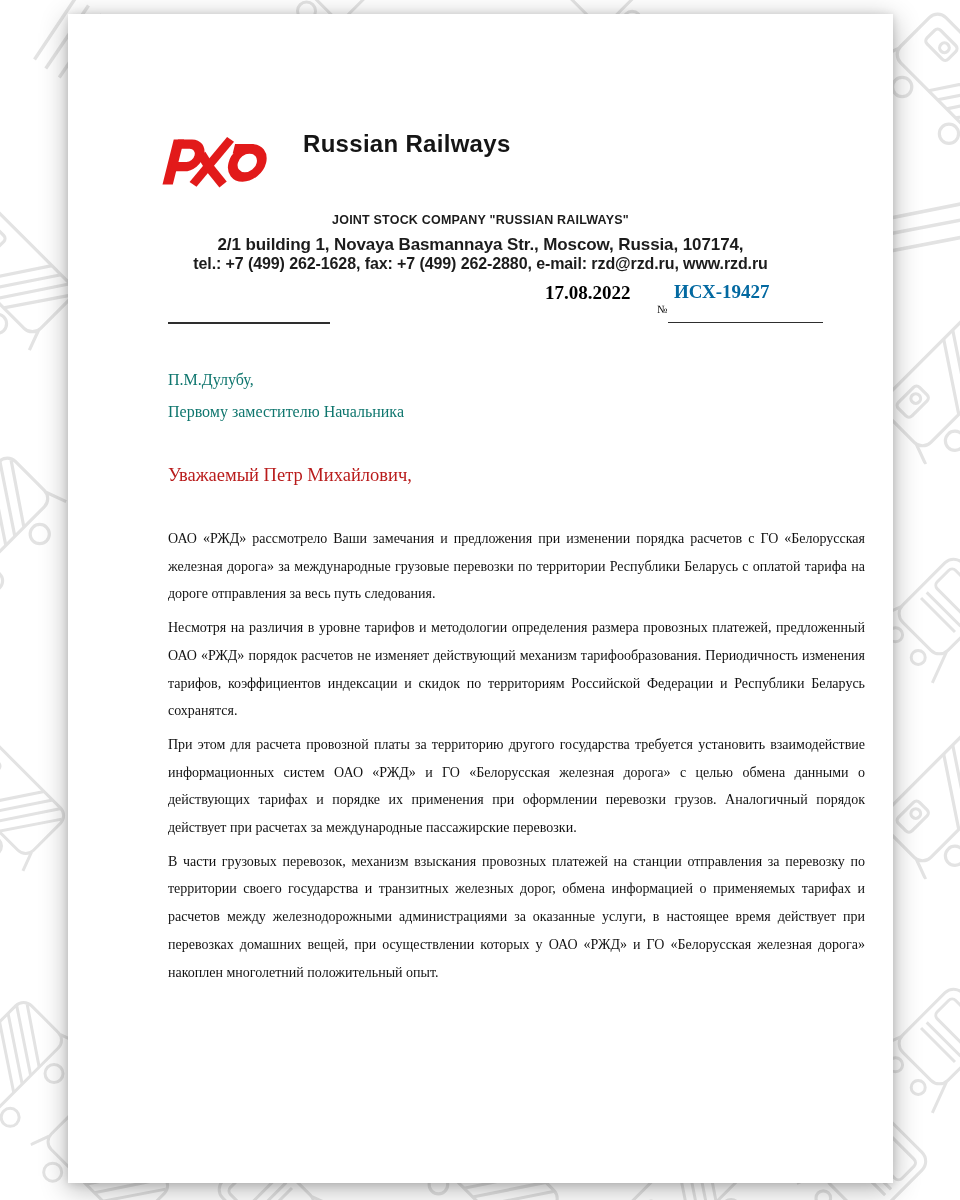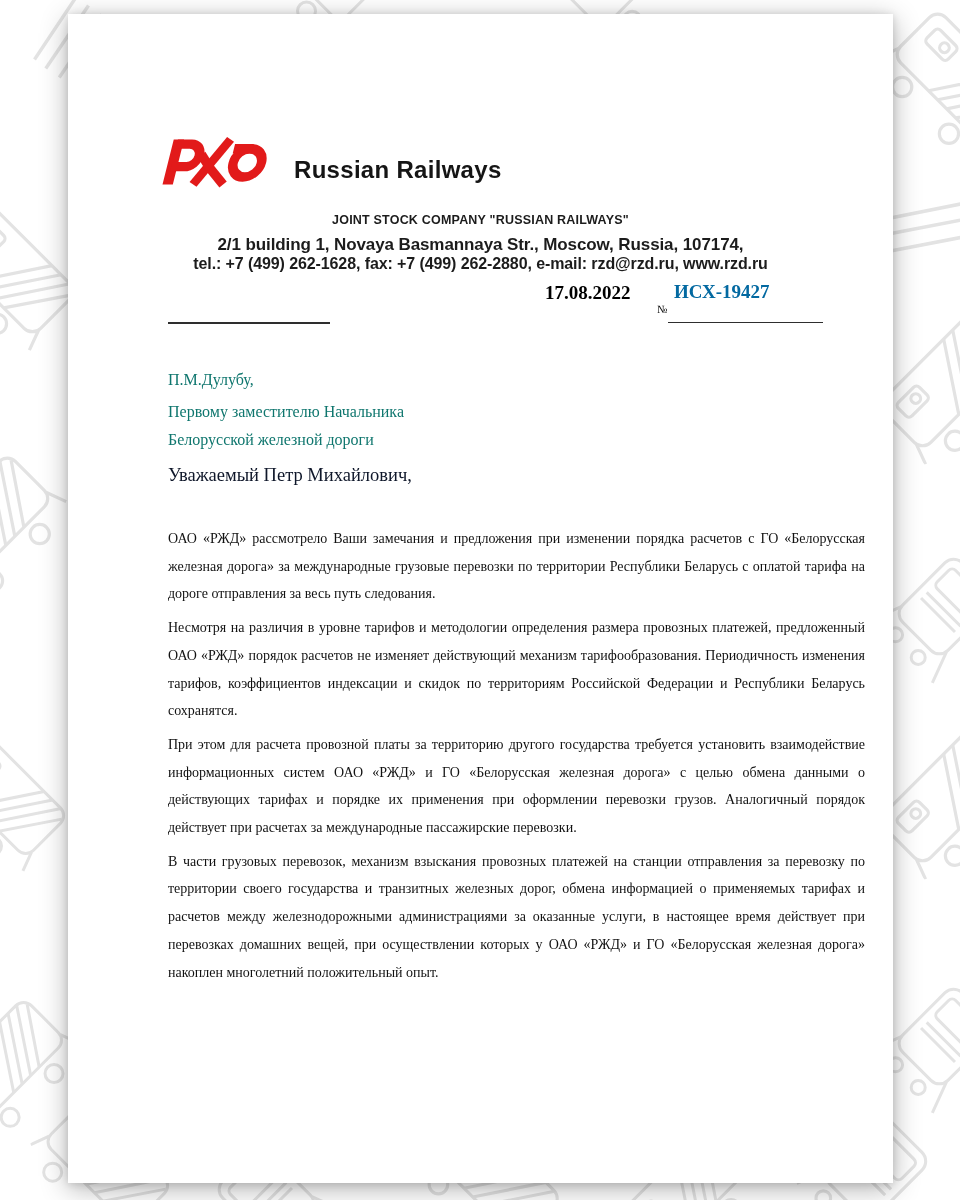--- a/index.html
+++ b/index.html
@@ -11,21 +11,21 @@
   
   .bg{position:absolute;inset:0;z-index:0;}
   .pat{position:absolute;color:#e3e3e3;}
   
   .sheet{
     position:absolute;left:68px;top:14px;width:825px;height:1169px;
     background:#ffffff;z-index:1;
     box-shadow:0 6px 26px rgba(0,0,0,0.30), 0 1px 8px rgba(0,0,0,0.14);
   }
   
-  .logo-row{position:absolute;top:116px;left:86px;display:flex;align-items:flex-end;gap:16px;}
+  .logo-row{position:absolute;top:116px;left:86px;display:flex;gap:25px;}
   .logo-svg{width:124px;height:62px;display:block;}
   .brand{
     font-family:"Liberation Sans",sans-serif;font-weight:bold;
     font-size:24px;color:#151515;letter-spacing:0.3px;margin-bottom:8px;white-space:nowrap;
   }
   
   .org-block{
     position:absolute;top:199px;left:0;right:0;text-align:center;
     font-family:"Liberation Sans",sans-serif;color:#1c1c1c;
   }
@@ -34,21 +34,21 @@
   .org-line3{font-size:16px;font-weight:bold;margin-top:0;letter-spacing:-0.1px;}
   
   .uline-left{position:absolute;top:295px;left:100px;width:162px;height:13px;border-bottom:2px solid #2e2e2e;}
   .ref-date{position:absolute;top:268px;left:477px;font-size:19px;font-weight:bold;color:#000;}
   .ref-no-label{position:absolute;top:289px;left:589px;font-size:11px;color:#000;}
   .ref-number{position:absolute;top:267px;left:606px;font-size:19px;font-weight:bold;color:#0369a1;}
   .uline-right{position:absolute;top:295px;left:600px;width:155px;height:13px;border-bottom:1.5px solid #2e2e2e;}
   
   .addressee{position:absolute;top:352px;left:100px;font-size:16px;line-height:28.5px;color:#0f766e;}
   .addressee .name{margin-bottom:3px;}
-  .salutation{position:absolute;top:451px;left:100px;font-size:18.5px;color:#0f172a;}
+  .salutation{position:absolute;top:451px;left:100px;font-size:18.5px;color:#b91c1c;}
   
   .body-text{
     position:absolute;top:511px;left:100px;width:697px;
     font-size:14px;line-height:27.7px;color:#121212;
     text-align:justify;
   }
   .body-text p{margin:0 0 6px 0;}
 </style>
 </head>
 <body>
@@ -164,21 +164,20 @@
 
   <div class="uline-left"></div>
   <div class="ref-date">17.08.2022</div>
   <span class="ref-no-label">№</span>
   <div class="ref-number">ИСХ-19427</div>
   <div class="uline-right"></div>
 
   <div class="addressee">
     <div class="name">П.М.Дулубу,</div>
     <div>Первому заместителю Начальника</div>
-    <div>Белорусской железной дороги</div>
   </div>
 
   <div class="salutation">Уважаемый Петр Михайлович,</div>
 
   <div class="body-text">
     <p>ОАО «РЖД» рассмотрело Ваши замечания и предложения при изменении порядка расчетов с ГО «Белорусская железная дорога» за международные грузовые перевозки по территории Республики Беларусь с оплатой тарифа на дороге отправления за весь путь следования.</p>
     <p>Несмотря на различия в уровне тарифов и методологии определения размера провозных платежей, предложенный ОАО «РЖД» порядок расчетов не изменяет действующий механизм тарифообразования. Периодичность изменения тарифов, коэффициентов индексации и скидок по территориям Российской Федерации и Республики Беларусь сохранятся.</p>
     <p>При этом для расчета провозной платы за территорию другого государства требуется установить взаимодействие информационных систем ОАО «РЖД» и ГО «Белорусская железная дорога» с целью обмена данными о действующих тарифах и порядке их применения при оформлении перевозки грузов. Аналогичный порядок действует при расчетах за международные пассажирские перевозки.</p>
     <p>В части грузовых перевозок, механизм взыскания провозных платежей на станции отправления за перевозку по территории своего государства и транзитных железных дорог, обмена информацией о применяемых тарифах и расчетов между железнодорожными администрациями за оказанные услуги, в настоящее время действует при перевозках домашних вещей, при осуществлении которых у ОАО «РЖД» и ГО «Белорусская железная дорога» накоплен многолетний положительный опыт.</p>
   </div>

